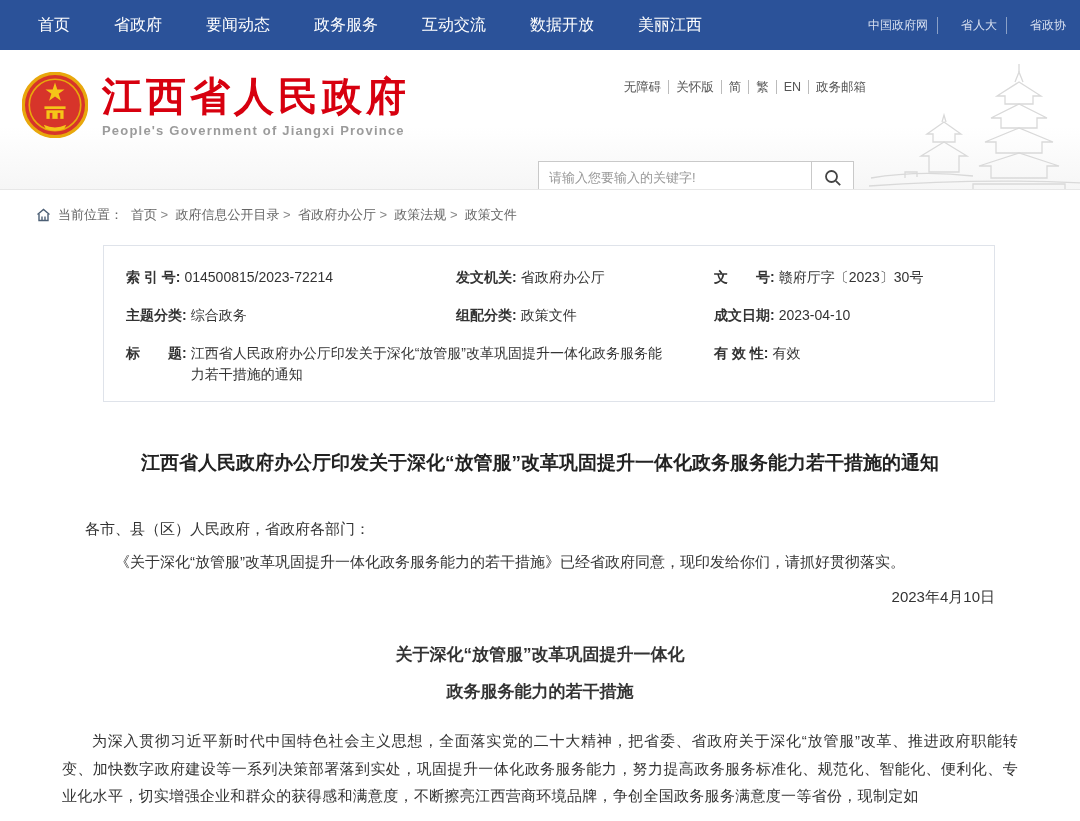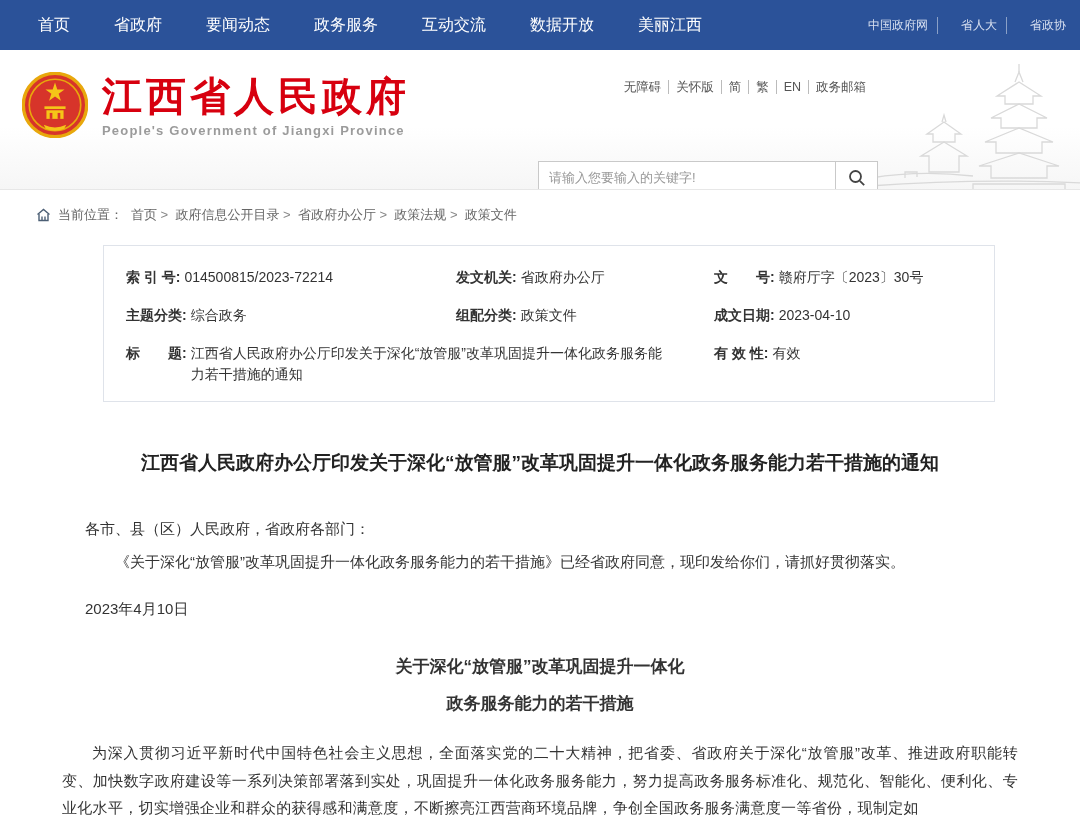--- a/index.html
+++ b/index.html
@@ -17,21 +17,21 @@
   
   .header { position:relative; height:140px; background:linear-gradient(180deg,#ffffff 55%,#f6f6f6 100%); border-bottom:1px solid #e7e7e7; overflow:hidden; }
   .logo-row { position:absolute; left:22px; top:22px; display:flex; align-items:center; }
   .emblem { width:66px; height:66px; flex:0 0 66px; }
   .site-text { margin-left:14px; }
   .site-title { font-size:40px; font-weight:bold; color:#d7000f; letter-spacing:4px; line-height:46px; }
   .site-sub { margin-top:4px; font-size:13px; font-weight:bold; color:#9b9b9b; letter-spacing:1.2px; }
   .quick-links { position:absolute; top:29px; left:538px; width:328px; text-align:right; font-size:12.5px; color:#555; }
   .quick-links span { padding:0 7px; border-right:1px solid #bbb; cursor:pointer; }
   .quick-links span:last-child { border-right:none; padding-right:0; }
-  .search-box { position:absolute; top:111px; left:538px; width:340px; height:33px; background:#fff; border:1px solid #c9c9c9; display:flex; }
+  .search-box { position:absolute; top:111px; left:538px; width:316px; height:33px; background:#fff; border:1px solid #c9c9c9; display:flex; }
   .search-box input { flex:1; border:none; outline:none; padding:0 10px; font-size:13px; color:#333; font-family:inherit; }
   .search-box input::placeholder { color:#999; }
   .search-btn { width:42px; border-left:1px solid #c9c9c9; display:flex; align-items:center; justify-content:center; cursor:pointer; background:#fff; }
   .pavilion { position:absolute; right:-4px; top:2px; width:215px; height:138px; }
 
   
   .breadcrumb { display:flex; align-items:center; padding:16px 0 0 36px; font-size:13px; color:#666; }
   .crumb-label { margin:0 8px 0 7px; color:#666; }
   .crumb-item { color:#666; cursor:pointer; }
   .crumb-item:not(:last-child)::after { content:"\00a0>\00a0\00a0"; color:#888; cursor:default; }
@@ -43,21 +43,21 @@
   .meta-cell { display:flex; align-items:flex-start; line-height:21px; }
   .meta-label { font-weight:bold; color:#333; white-space:pre; flex:0 0 auto; }
   .meta-value { color:#333; margin-left:4px; }
   .span2 { grid-column:1 / 3; }
   .span2 .meta-value { max-width:482px; }
 
   
   .article-title { margin:40px 92px 0; text-align:center; font-size:19px; font-weight:bold; color:#222; line-height:41px; }
   .letter { margin:30px 85px 0; font-size:15px; color:#333; line-height:31px; }
   .letter-para { text-indent:2em; margin-top:2px; }
-  .letter-date { margin-top:16px; }
+  .letter-date { text-align:right; margin-top:4px; }
   .letter-note { margin-top:8px; text-indent:1.6em; }
   .doc-subtitle { text-align:center; font-size:17px; font-weight:bold; color:#333; line-height:37px; }
   .doc-subtitle.first { margin-top:24px; }
   .doc-body { margin:17px 62px 0; font-size:15px; color:#333; line-height:27.5px; text-align:justify; text-indent:2em; letter-spacing:.3px; }
 </style>
 </head>
 <body>
 
 <div class="topnav">
   <div class="nav-items">

